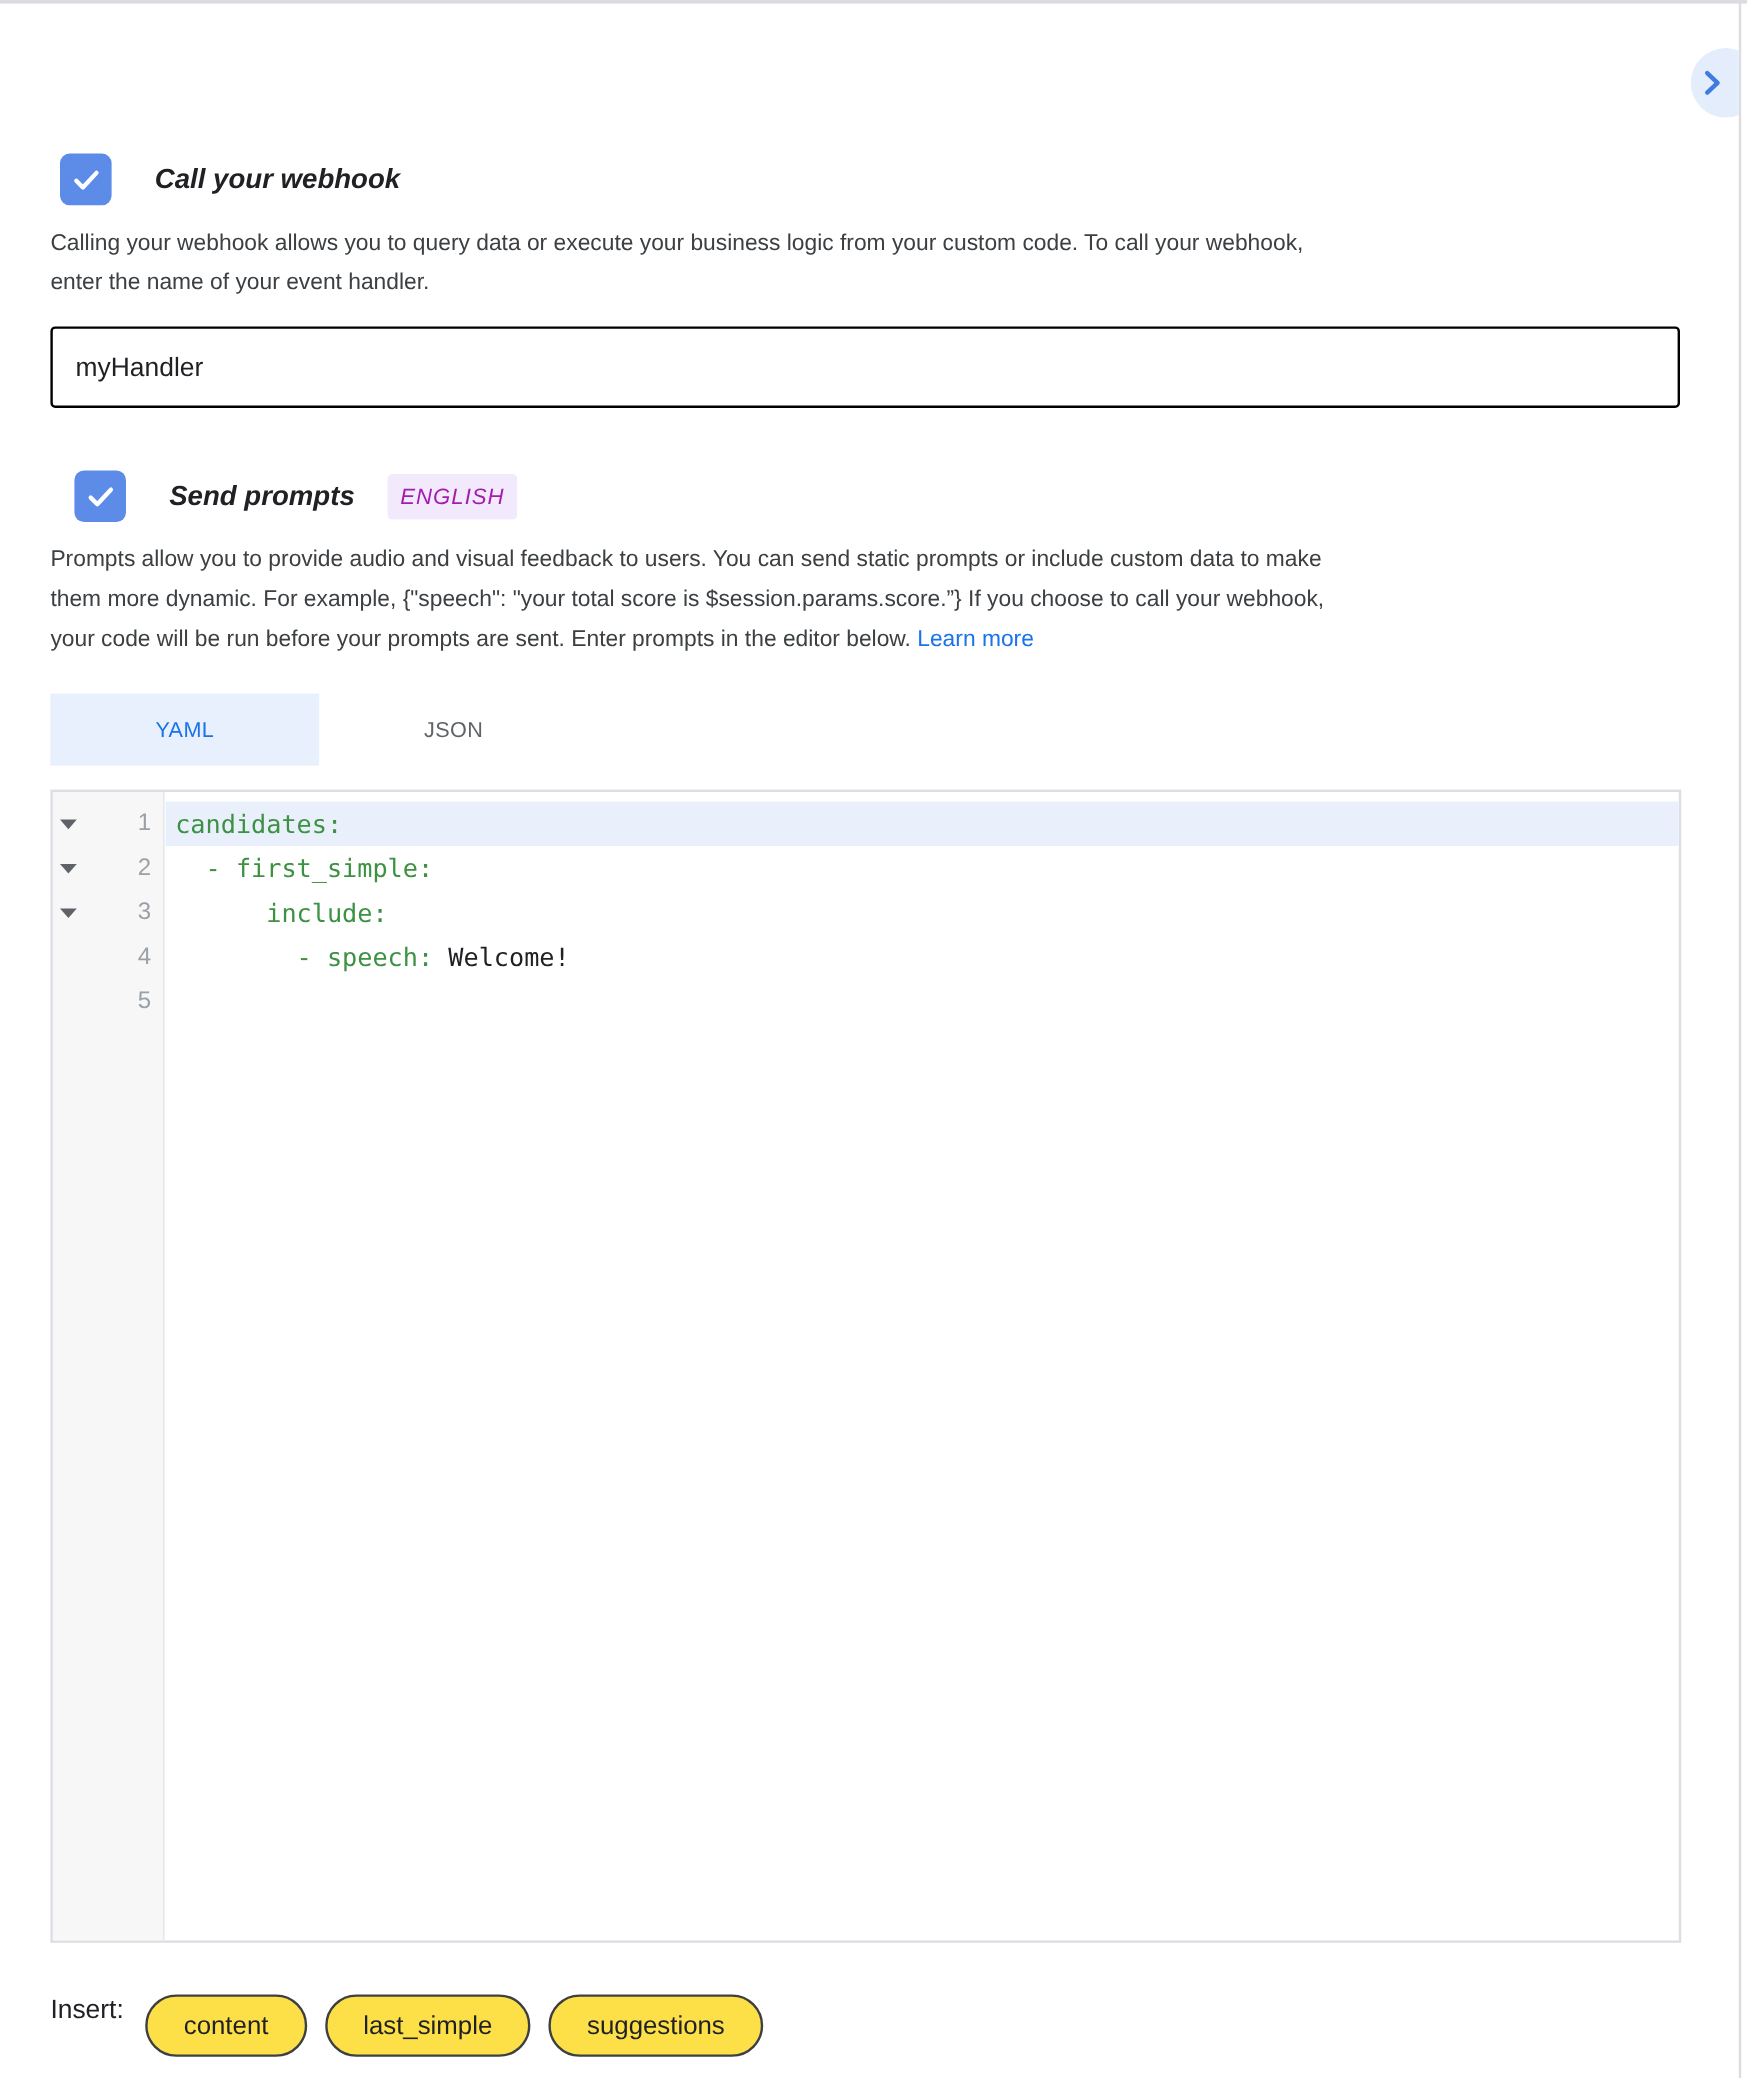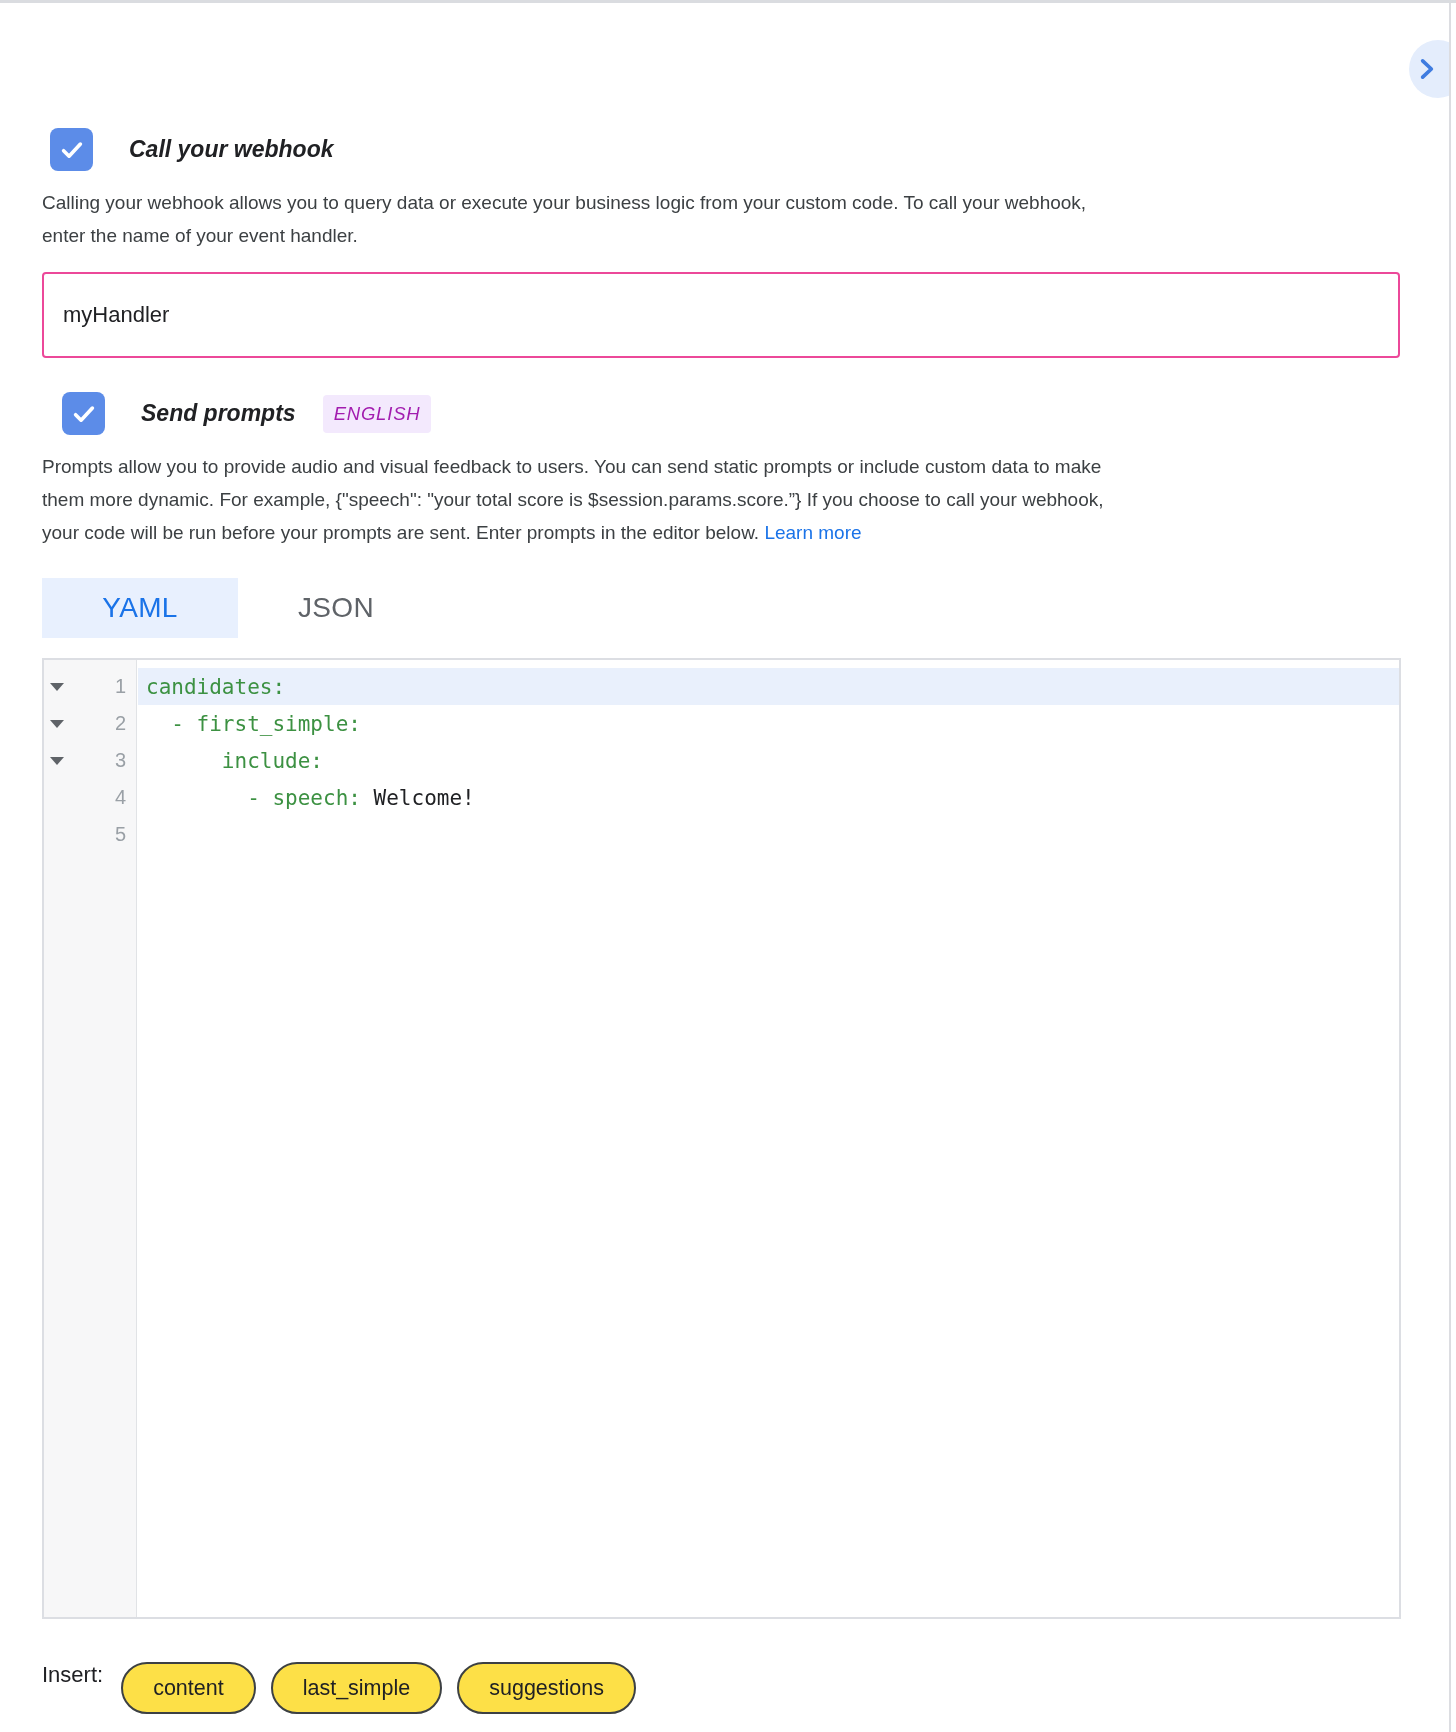--- a/index.html
+++ b/index.html
@@ -44,31 +44,31 @@
 
   
   .para { position:absolute; left:42px; font-size:19px; line-height:33px; color:#3C4043; }
   .para.p1 { top:186px; }
   .para.p2 { top:450px; }
   .para .line { display:block; white-space:pre; }
   .link { color:#1A73E8; text-decoration:none; cursor:pointer; }
 
   
   .handler-input {
-    position:absolute; left:42px; top:272px; width:1358px; height:86px;
-    border:2px solid #ec4899; border-radius:4px; background:#fff;
+    position:absolute; left:42px; top:272px; width:1358px; height:68px;
+    border:2px solid #000000; border-radius:4px; background:#fff;
     font-family:"Liberation Sans","DejaVu Sans",sans-serif;
     font-size:22px; color:#202124; padding:0 0 0 19px; outline:none;
   }
 
   
   .tabs { position:absolute; left:42px; top:578px; display:flex; }
   .tab {
-    width:196px; height:60px; display:flex; align-items:center; justify-content:center;
-    font-size:28px; font-weight:500; letter-spacing:0.3px; cursor:pointer;
+    width:224px; height:60px; display:flex; align-items:center; justify-content:center;
+    font-size:18px; font-weight:500; letter-spacing:0.3px; cursor:pointer;
     color:#5F6368; background:transparent; border:none;
   }
   .tab.active { background:#E8F0FE; color:#1A73E8; }
 
   
   .editor {
     position:absolute; left:42px; top:658px; width:1359px; height:961px;
     border:2px solid #DCDEE3; background:#fff; overflow:hidden;
   }
   .gutter-bg {

